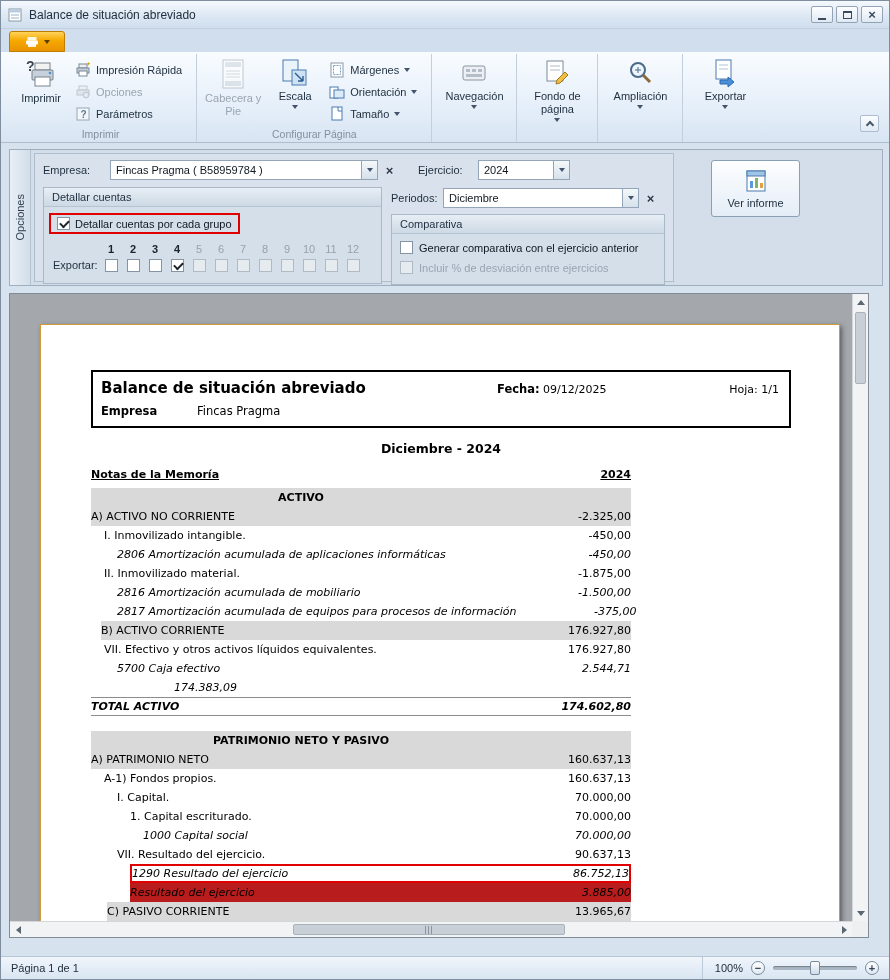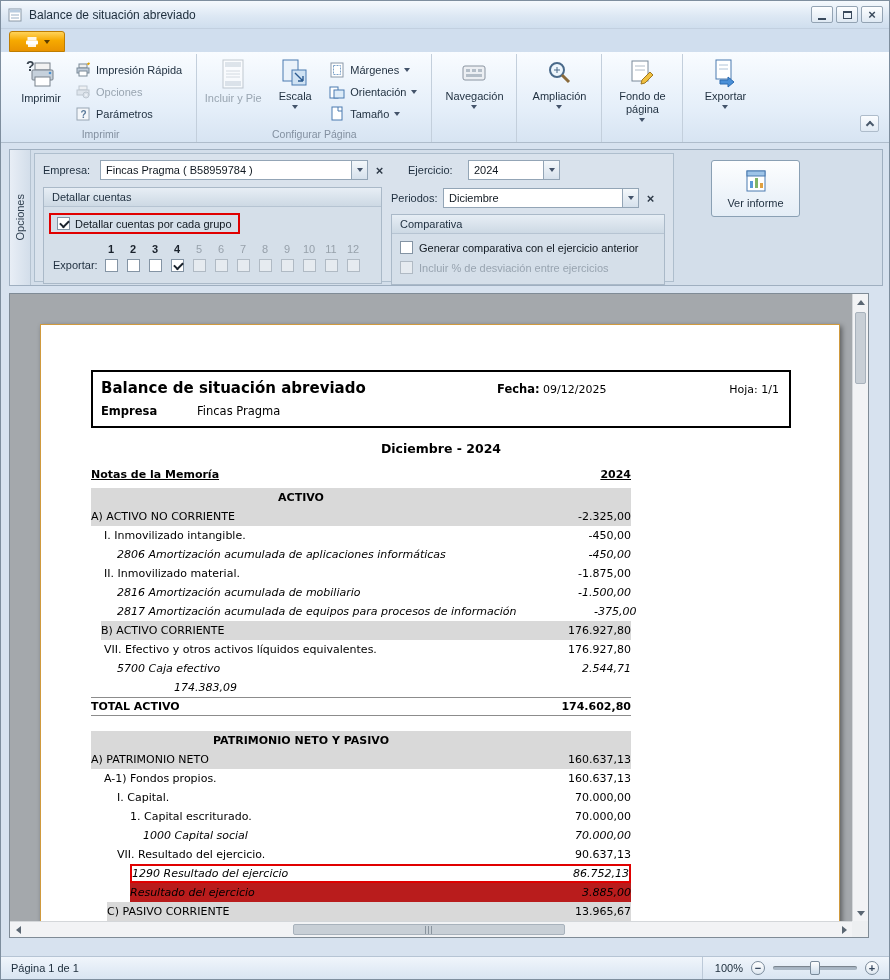--- a/index.html
+++ b/index.html
@@ -42,21 +42,21 @@
   .chev-up { width:6px; height:6px; border-top:2px solid #4a5a6c; border-right:2px solid #4a5a6c; transform:rotate(-45deg); margin-top:3px; }
 
   
   .options-area { position:absolute; top:148px; left:8px; width:874px; height:137px;
     border:1px solid #9fafc0; background:#d3deea; display:flex; }
   .opciones-tab { width:21px; border-right:1px solid #b5c3d1; background:linear-gradient(90deg,#e8eef6,#d3deea);
     display:flex; align-items:center; justify-content:center; }
   .opciones-tab span { writing-mode:vertical-rl; transform:rotate(180deg); font-size:11px; color:#2e3e4e; }
   .options-box { margin:3px 0 3px 3px; width:640px; border:1px solid #aebecd; background:#d9e2ec; padding:5px 8px; }
   .opt-row1 { display:flex; align-items:center; height:22px; font-size:11px; color:#1e2e3e; }
-  .lbl-empresa { width:57px; }
+  .lbl-empresa { width:67px; }
   .lbl-ejercicio { width:60px; margin-left:20px; }
   .combo { height:20px; background:#fff; border:1px solid #93a5b6; display:flex; align-items:stretch; font-size:11px; }
   .combo-text { flex:1; padding:3px 5px 0; white-space:nowrap; overflow:hidden; color:#101820; }
   .combo-btn { width:16px; background:linear-gradient(#f4f8fb,#d6e1ec); border-left:1px solid #93a5b6; display:flex; align-items:center; justify-content:center; }
   .combo-empresa { width:268px; }
   .combo-ejercicio { width:92px; }
   .combo-periodos { width:196px; }
   .clear-btn { width:17px; height:18px; margin-left:3px; display:flex; align-items:center; justify-content:center;
     font-size:13px; font-weight:bold; color:#2e3a48; }
   .opt-row2 { display:flex; margin-top:6px; }
@@ -107,21 +107,21 @@
   .report-rows { width:540px; margin-top:7px; }
   .rrow { display:flex; min-height:19px; font-size:11px; }
   .rinner { flex:1; display:flex; align-items:center; min-height:19px; }
   .rlabel { flex:1; white-space:nowrap; }
   .rvalue { width:120px; text-align:right; white-space:nowrap; }
   .t-band .rinner { background:#d9d9d9; font-weight:bold; }
   .t-band .rlabel { text-align:center; }
   .t-section .rinner { background:#d9d9d9; }
   .t-account { font-style:italic; }
   .t-total { font-weight:bold; }
-  .t-total .rinner { border-top:1px solid #8c8c8c; border-bottom:1px solid #8c8c8c; }
+  .t-total .rinner { border-top:1px solid #8c8c8c; border-bottom:1px solid #8c8c8c;font-style:italic; }
   .hl-yellow .rinner { background:#b91c1c; }
   .hl-red .rinner { border:2px solid #e00000;justify-content:flex-end; }
   .gap-before { margin-top:15px; }
 
   
   .vscroll { position:absolute; top:0; right:0; bottom:16px; width:16px; background:#f2f3f5; border-left:1px solid #d4d7da; }
   .hscroll { position:absolute; left:0; right:16px; bottom:0; height:16px; background:#f2f3f5; border-top:1px solid #d4d7da; }
   .scroll-corner { position:absolute; right:0; bottom:0; width:16px; height:16px; background:#edeff1; }
   .sbtn { position:absolute; width:16px; height:16px; display:flex; align-items:center; justify-content:center; }
   .tri-u { width:0;height:0;border-left:4px solid transparent;border-right:4px solid transparent;border-bottom:5px solid #5a6672; }
@@ -244,21 +244,21 @@
           <span style="display:flex">
             <svg width="26" height="32" viewBox="0 0 26 32">
                 <rect x="3" y="2" width="20" height="28" fill="#fff" stroke="#97a1ab"></rect>
                 <rect x="5" y="4" width="16" height="5" fill="#ccd4dc"></rect>
                 <rect x="5" y="23" width="16" height="5" fill="#ccd4dc"></rect>
                 <line x1="6" y1="13" x2="20" y2="13" stroke="#bcc4cc"></line>
                 <line x1="6" y1="16" x2="20" y2="16" stroke="#bcc4cc"></line>
                 <line x1="6" y1="19" x2="20" y2="19" stroke="#bcc4cc"></line>
               </svg>
           </span>
-          <span class="blabel">Incluir y Pie</span>
+          <span class="blabel">Cabecera y Pie</span>
         </div>
         <div class="rbtn-big">
           <span style="display:flex">
             <svg width="28" height="30" viewBox="0 0 28 30">
                 <rect x="2" y="2" width="15" height="21" fill="#eaf2fa" stroke="#4a7ab0"></rect>
                 <rect x="11" y="12" width="14" height="15" fill="#cfe2f3" stroke="#4a7ab0"></rect>
                 <path d="M14 15 l8 8 M22 23 v-5 M22 23 h-5" stroke="#2a5a90" fill="none" stroke-width="1.4"></path>
               </svg>
           </span>
           <span class="blabel">Escala</span>
@@ -312,55 +312,55 @@
                 <rect x="7" y="16" width="16" height="3" fill="#b4bec8"></rect>
               </svg>
           </span>
           <span class="blabel">Navegación</span>
           <span class="tri-down"></span>
         </div>
       </div>
       <div class="rgroup-label"></div>
     </div>
 
-    <div class="rgroup" style="padding:1px 12px 0">
-      <div class="rgroup-content">
-        <div class="rbtn-big">
-          <span style="display:flex">
-            <svg width="30" height="30" viewBox="0 0 30 30">
-                <circle cx="13" cy="12" r="7" fill="#eef6fc" stroke="#4a6a8a" stroke-width="2"></circle>
-                <line x1="18" y1="17" x2="25" y2="24" stroke="#8a6a3a" stroke-width="3"></line>
-                <path d="M10 12 h6 M13 9 v6" stroke="#4a6a8a"></path>
-              </svg>
-          </span>
-          <span class="blabel">Ampliación</span>
-          <span class="tri-down"></span>
-        </div>
-      </div>
-      <div class="rgroup-label"></div>
-    </div>
-
     <div class="rgroup" style="padding:1px 10px 0">
       <div class="rgroup-content">
         <div class="rbtn-big">
           <span style="display:flex">
             <svg width="30" height="30" viewBox="0 0 30 30">
                 <rect x="5" y="3" width="16" height="20" fill="#fff" stroke="#7a8a9a"></rect>
                 <line x1="8" y1="8" x2="18" y2="8" stroke="#b0bcc8"></line>
                 <line x1="8" y1="12" x2="18" y2="12" stroke="#b0bcc8"></line>
                 <path d="M15 22 l8 -8 3 3 -8 8 -4 1 z" fill="#f0c040" stroke="#a07820"></path>
               </svg>
           </span>
           <span class="blabel">Fondo de página</span>
           <span class="tri-down"></span>
         </div>
       </div>
       <div class="rgroup-label"></div>
     </div>
 
+    <div class="rgroup" style="padding:1px 12px 0">
+      <div class="rgroup-content">
+        <div class="rbtn-big">
+          <span style="display:flex">
+            <svg width="30" height="30" viewBox="0 0 30 30">
+                <circle cx="13" cy="12" r="7" fill="#eef6fc" stroke="#4a6a8a" stroke-width="2"></circle>
+                <line x1="18" y1="17" x2="25" y2="24" stroke="#8a6a3a" stroke-width="3"></line>
+                <path d="M10 12 h6 M13 9 v6" stroke="#4a6a8a"></path>
+              </svg>
+          </span>
+          <span class="blabel">Ampliación</span>
+          <span class="tri-down"></span>
+        </div>
+      </div>
+      <div class="rgroup-label"></div>
+    </div>
+
     <div class="rgroup" style="padding:1px 12px 0; border-right:none">
       <div class="rgroup-content">
         <div class="rbtn-big">
           <span style="display:flex">
             <svg width="30" height="30" viewBox="0 0 30 30">
                 <rect x="6" y="2" width="15" height="19" fill="#fff" stroke="#4a7ab0"></rect>
                 <line x1="9" y1="7" x2="18" y2="7" stroke="#b0c4d8"></line>
                 <line x1="9" y1="11" x2="18" y2="11" stroke="#b0c4d8"></line>
                 <path d="M10 24 h8 v-3 l6 5 -6 5 v-3 h-8 z" fill="#4a90d8" stroke="#2a6ab0" transform="translate(0,-2)"></path>
               </svg>

